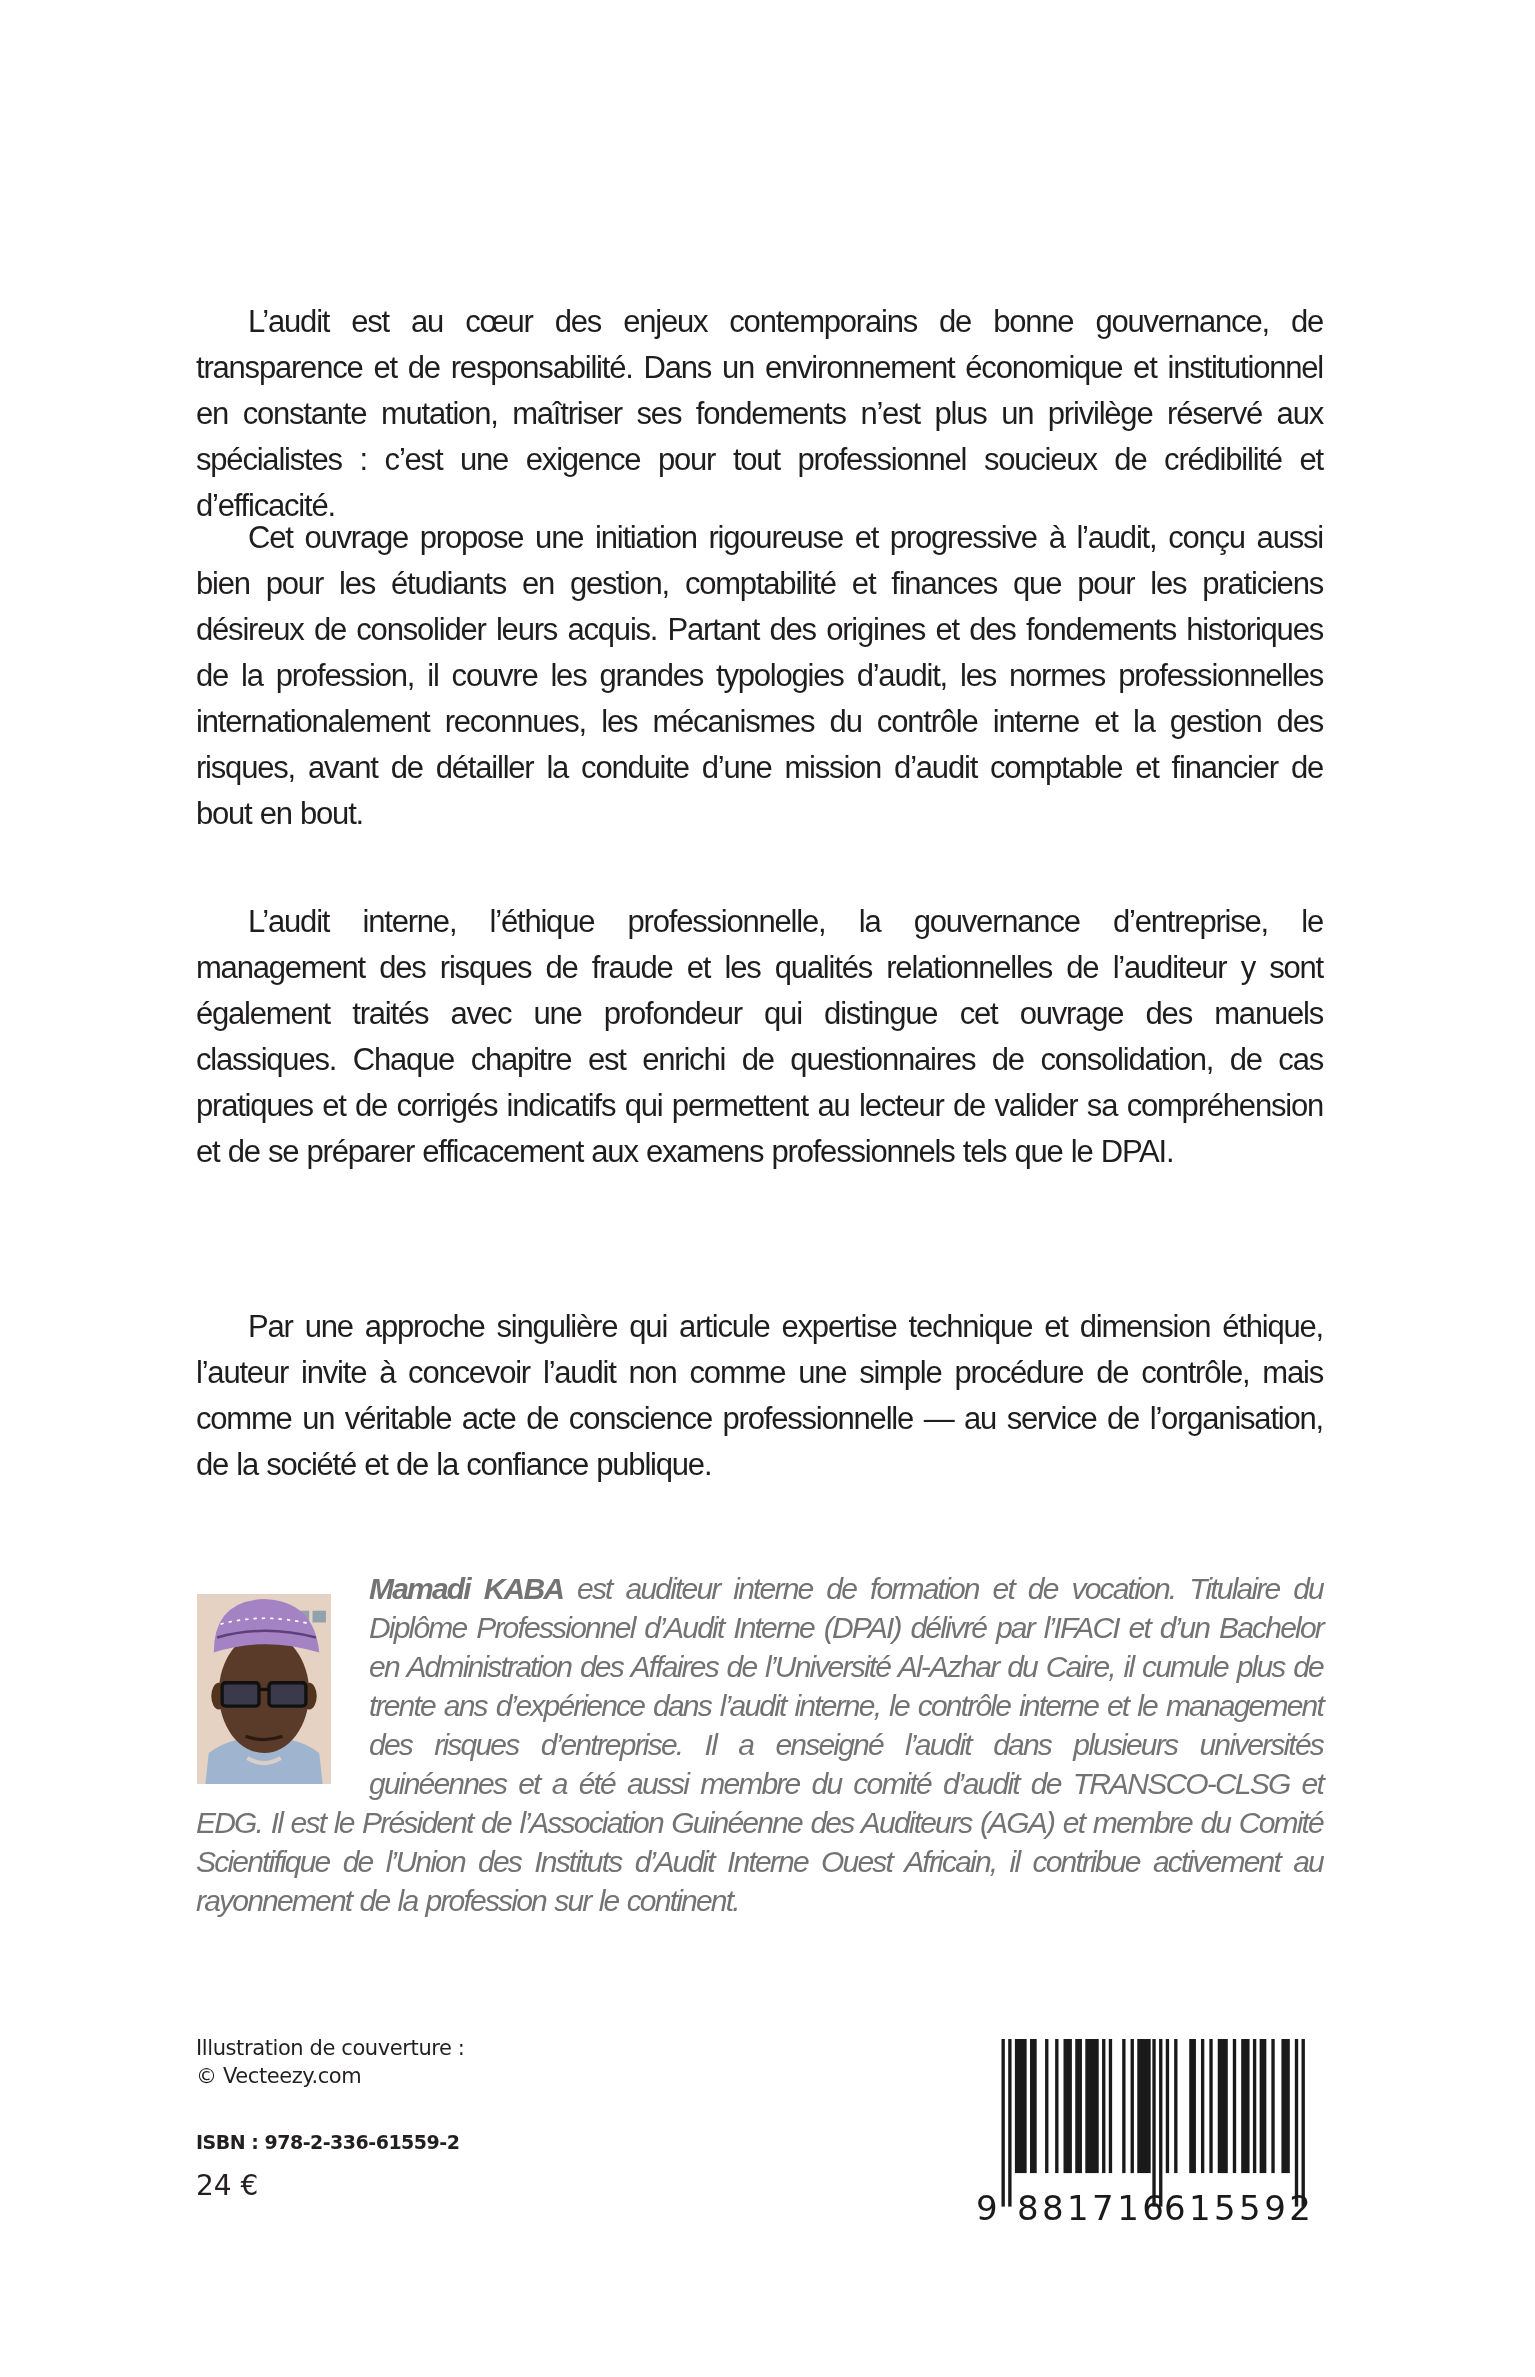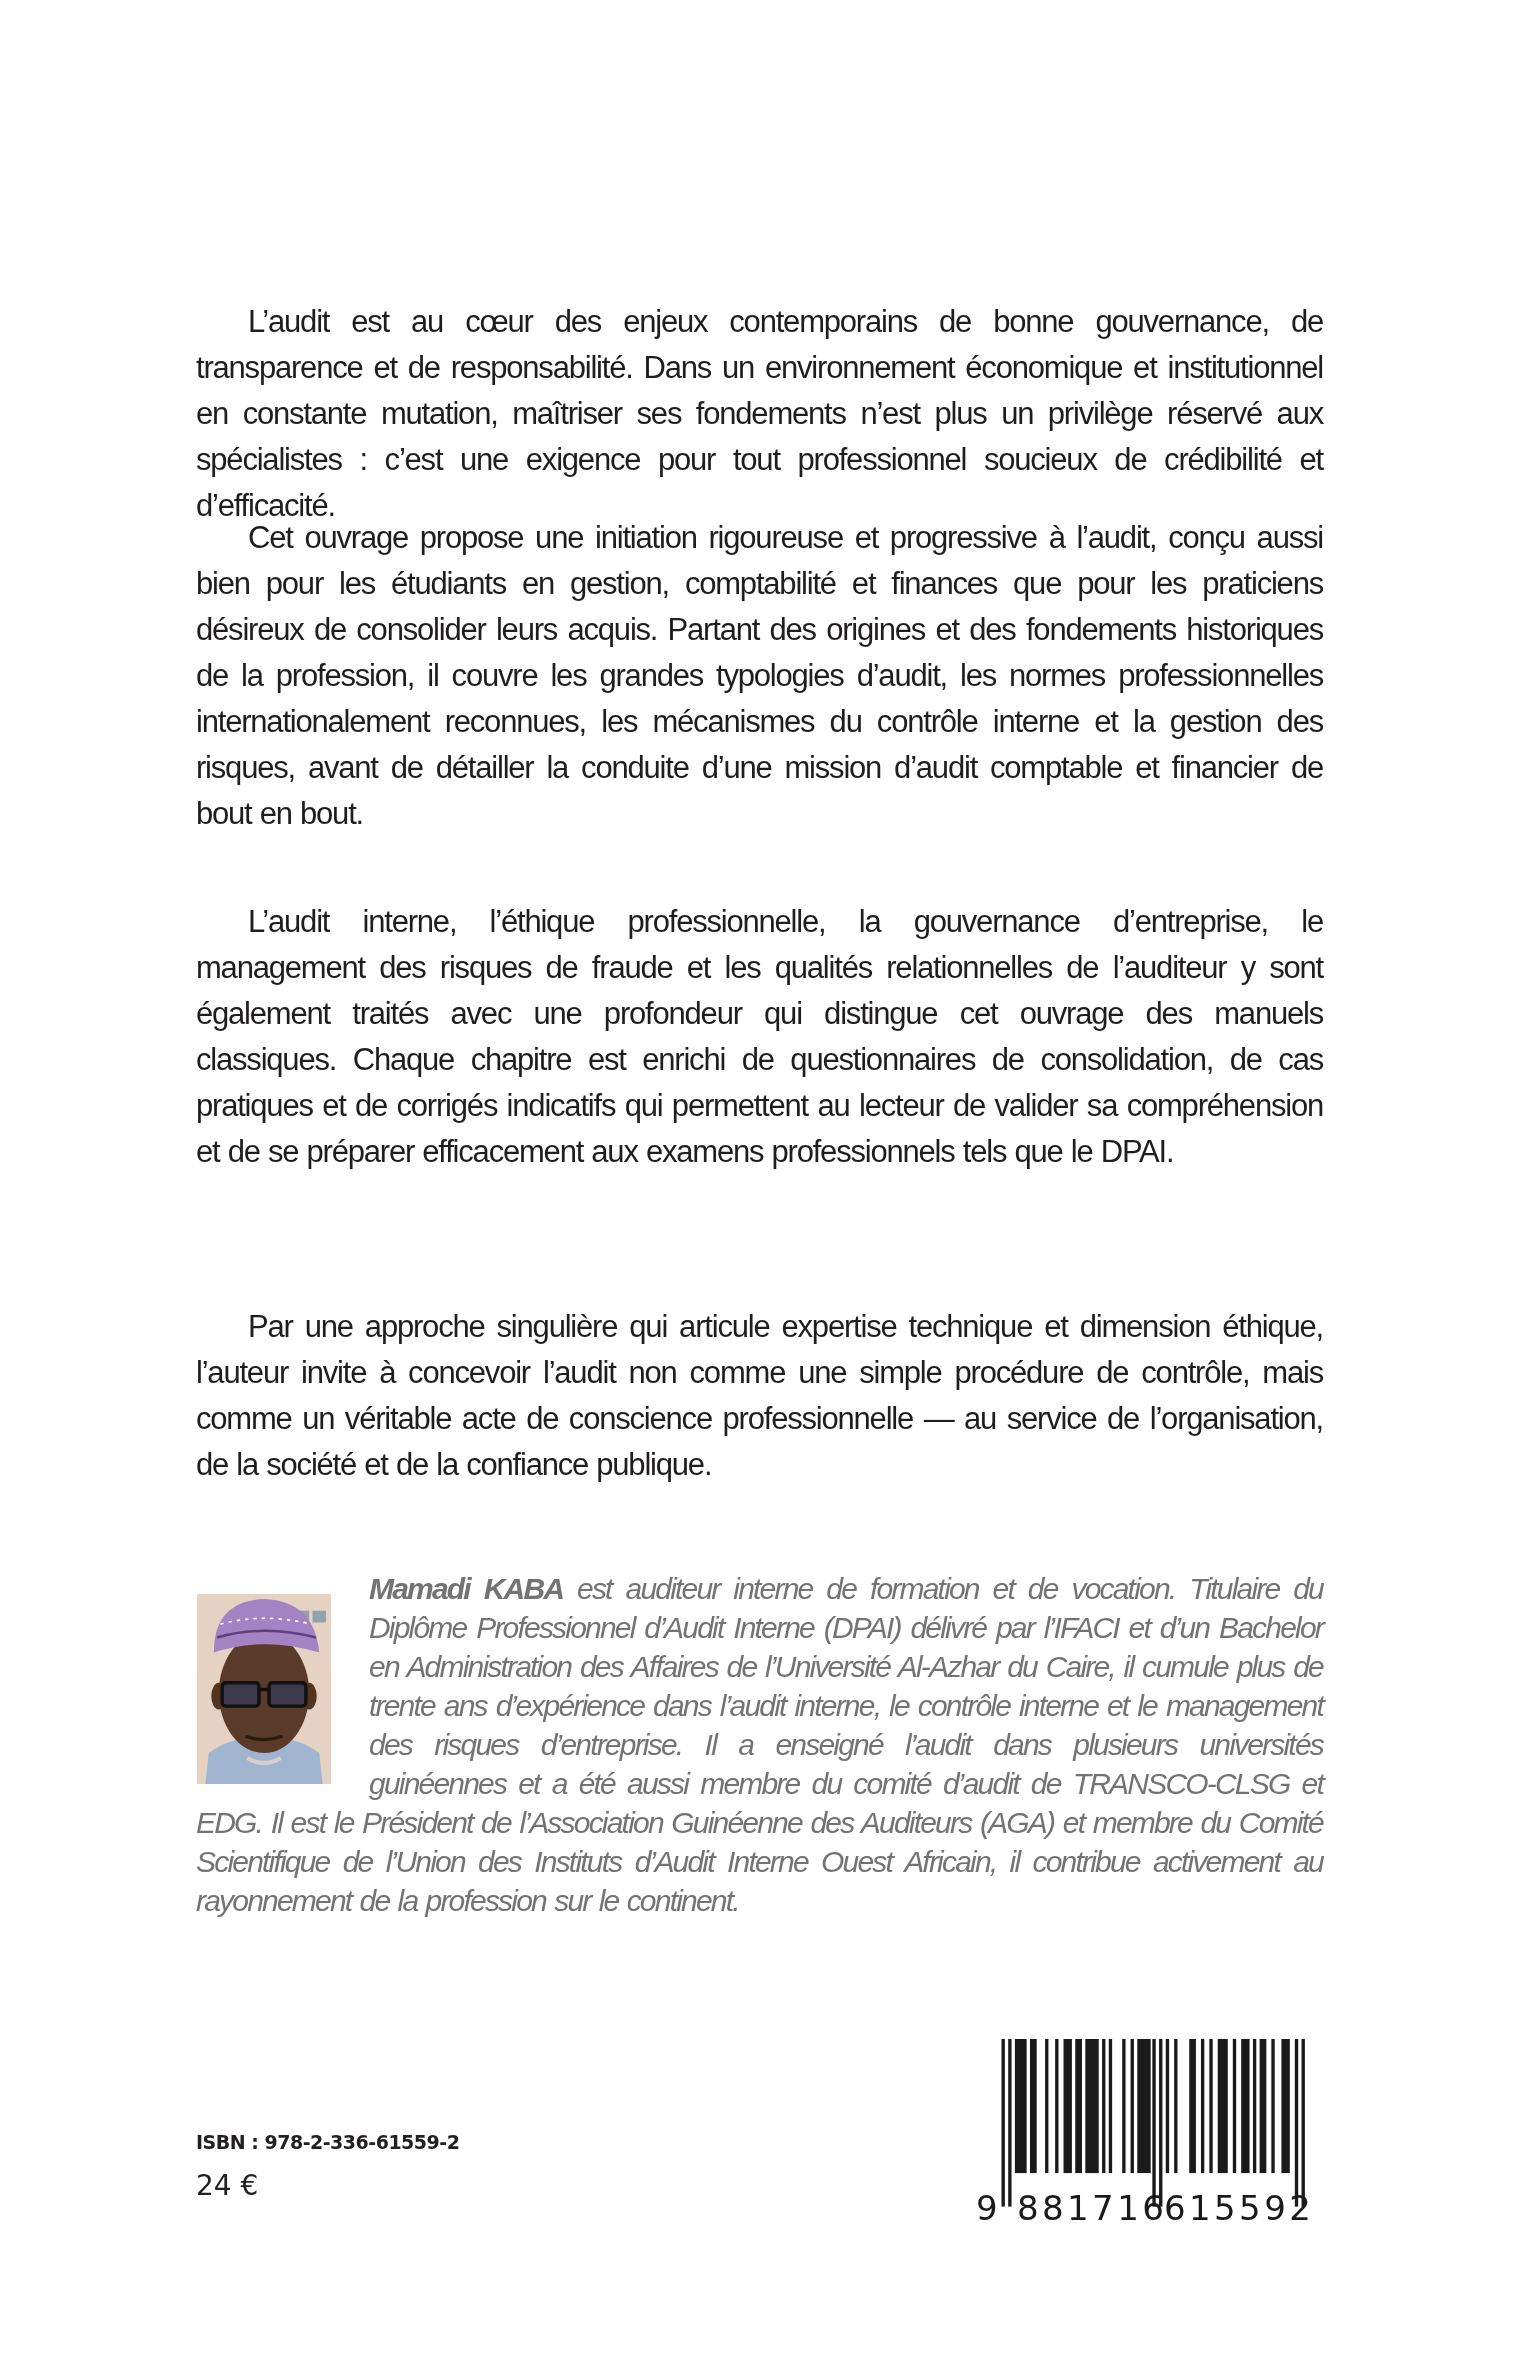--- a/index.html
+++ b/index.html
@@ -96,20 +96,24 @@
       <path d="M58 170 Q80 178 102 170" stroke="#2c1a10" stroke-width="4" fill="none"></path>
       <path d="M60 196 Q80 208 100 196" stroke="#d8d0c8" stroke-width="5" fill="none"></path>
     </svg>
   </div>
 
   <div class="author-text">
     <div class="author-float"></div>
     <span class="author-name">Mamadi KABA</span><span> est auditeur interne de formation et de vocation. Titulaire du Diplôme Professionnel d’Audit Interne (DPAI) délivré par l’IFACI et d’un Bachelor en Administration des Affaires de l’Université Al-Azhar du Caire, il cumule plus de trente ans d’expérience dans l’audit interne, le contrôle interne et le management des risques d’entreprise. Il a enseigné l’audit dans plusieurs universités guinéennes et a été aussi membre du comité d’audit de TRANSCO-CLSG et EDG. Il est le Président de l’Association Guinéenne des Auditeurs (AGA) et membre du Comité Scientifique de l’Union des Instituts d’Audit Interne Ouest Africain, il contribue activement au rayonnement de la profession sur le continent.</span>
   </div>
 
+  <div class="credits">
+    <div>Illustration de couverture :</div>
+    <div>© Vecteezy.com</div>
+  </div>
 
   <div class="isbn">ISBN : 978-2-336-61559-2</div>
   <div class="price">24 €</div>
 
   <svg class="barcode" viewBox="0 0 420 210">
     <g fill="#1a1a1a">
       <rect x="34" y="0" width="4" height="200"></rect>
       <rect x="42" y="0" width="4" height="200"></rect>
       <rect x="50" y="0" width="14" height="160"></rect>
       <rect x="68" y="0" width="8" height="160"></rect>

